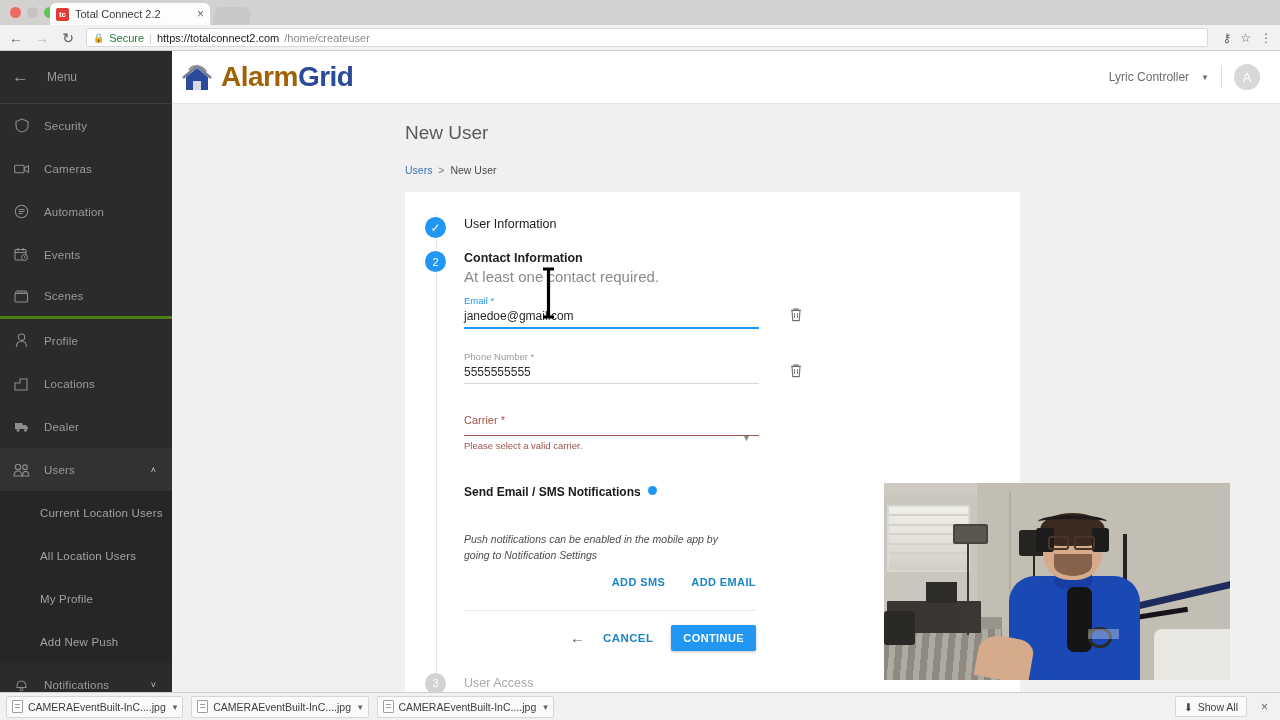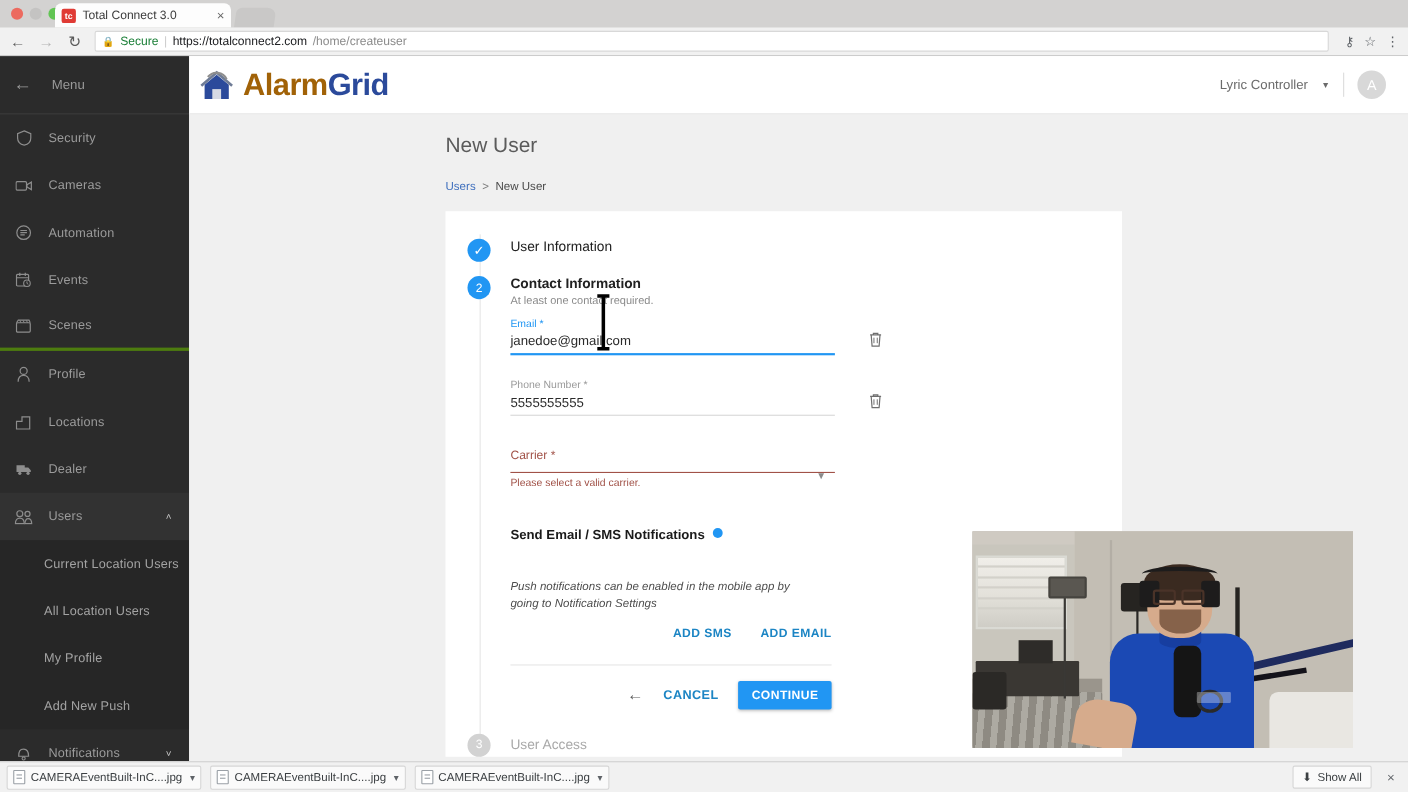--- a/index.html
+++ b/index.html
@@ -134,21 +134,21 @@
   .step-badge {
     width: 21px; height: 21px; border-radius: 50%; background: #2196f3;
     color: #fff; font-size: 11px; display: flex; align-items: center;
     justify-content: center; flex: 0 0 auto; position: relative; z-index: 2;
   }
   .step-badge.done { font-size: 12px; }
   .step-badge.off { background: #d2d2d2; }
   .step-title { font-size: 12.5px; color: #212121; font-weight: bold; }
   .step-title.light { font-weight: normal; color: #212121; }
   .step-title.off { color: #a9a9a9; font-weight: normal; }
-  .step-sub { font-size: 10px; color: #8a8a8a; margin-top: 3px; }
+  .step-sub { font-size: 15px; color: #8a8a8a; margin-top: 3px; }
   .rail {
     position: absolute; left: 30.5px; top: 21px; bottom: 0; width: 1px;
     background: #e6e6e6;
   }
 
   .form-area { padding: 10px 0 0 0; width: 295px; }
   .field { position: relative; margin-bottom: 13px; }
   .field-label { font-size: 9.5px; display: block; margin-bottom: 3px; }
   .field-label.focus { color: #2196f3; }
   .field-label.rest { color: #9a9a9a; }
@@ -361,21 +361,21 @@
 <div class="screen">
 
   <div class="chrome-tabs">
     <div class="win-dots">
       <div class="dot r"></div>
       <div class="dot y"></div>
       <div class="dot g"></div>
     </div>
     <div class="tab">
       <div class="favicon">tc</div>
-      <div class="tab-title">Total Connect 3.0</div>
+      <div class="tab-title">Total Connect 2.2</div>
       <div class="tab-close">×</div>
     </div>
     <div class="tab-ghost"></div>
   </div>
 
   <div class="chrome-bar">
     <div class="nav-ico">←</div>
     <div class="nav-ico dim">→</div>
     <div class="nav-ico">↻</div>
     <div class="omnibox">

